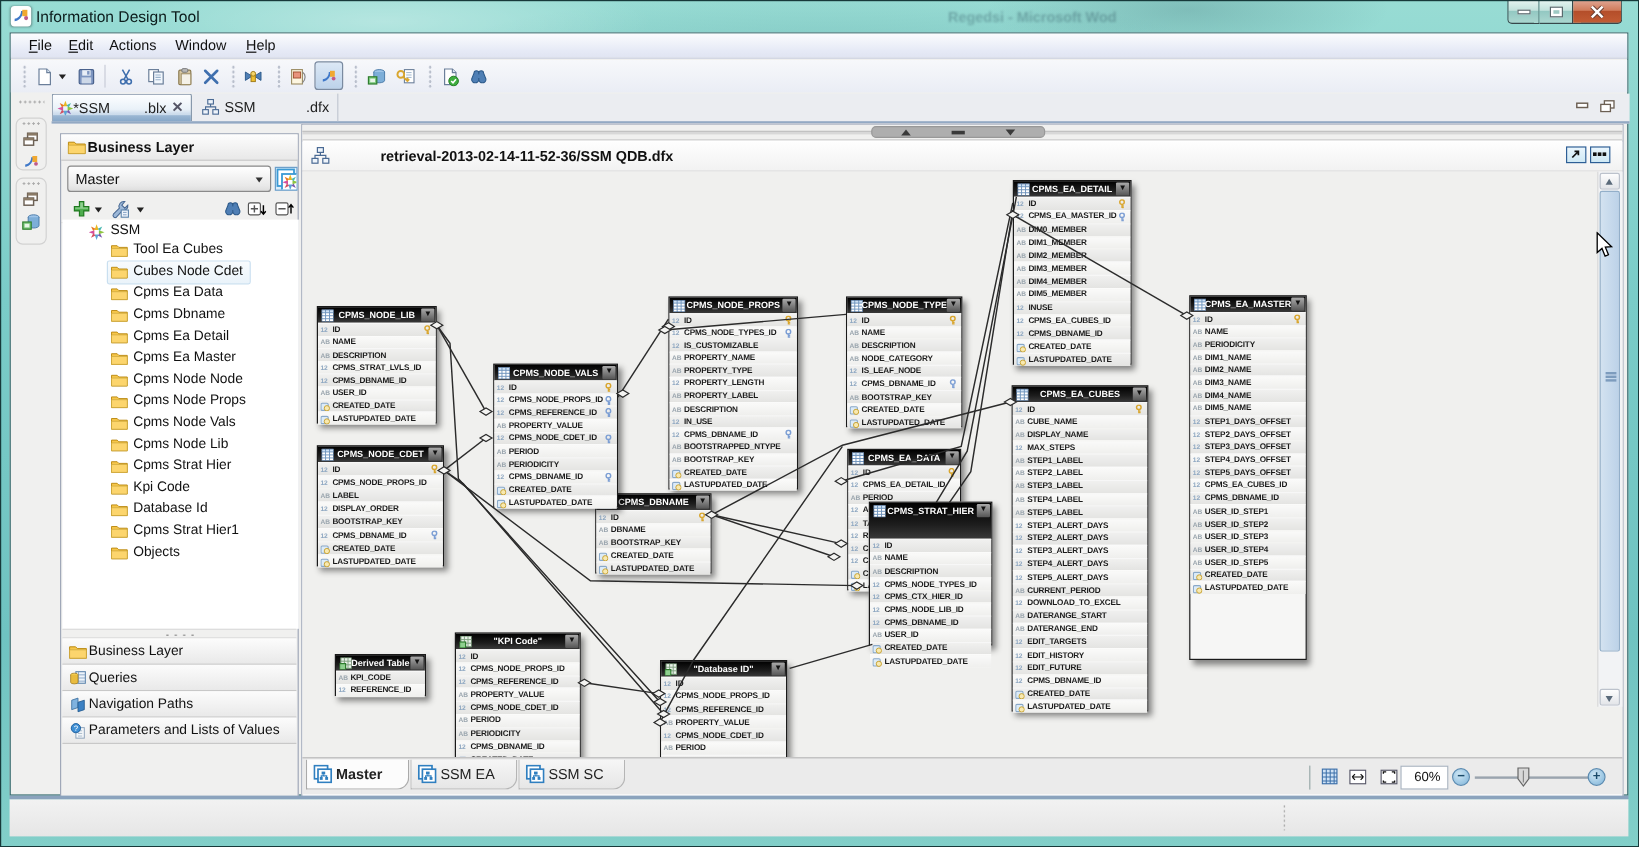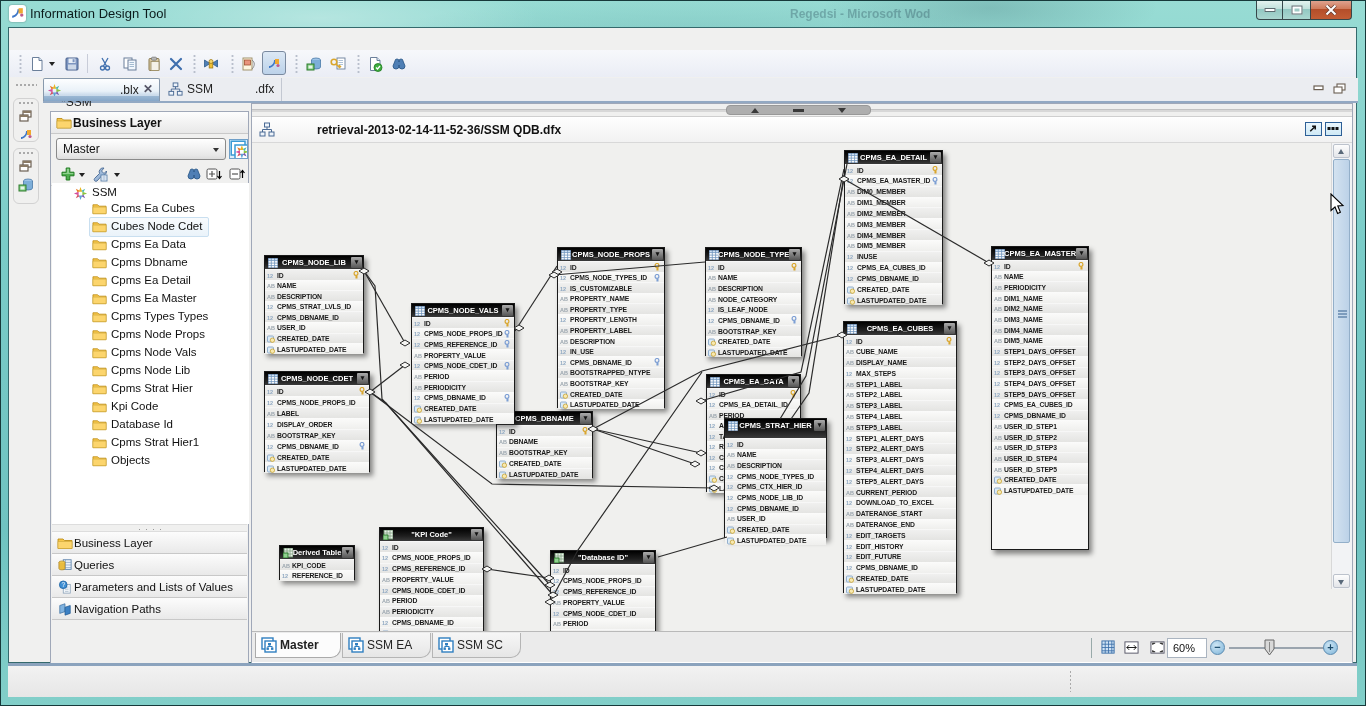--- a/index.html
+++ b/index.html
@@ -94,21 +94,21 @@
 .trow{position:relative;border-top:1px solid rgba(255,255,255,0.7);background:linear-gradient(180deg,#f0f0ef,#e4e4e2);overflow:hidden}
 .trow:nth-child(odd){background:linear-gradient(180deg,#fafaf9,#efefed)}
 .fld{position:absolute;left:12px;top:1.5px;font-size:6.8px;font-weight:bold;color:#1a1a1a;letter-spacing:-0.15px;white-space:nowrap}
 .t12,.tab{position:absolute;left:2px;top:2.5px;font-size:5.5px;font-weight:bold;color:#8fa8c2}
 .tab{color:#9aa5ae}
 .ticon{position:absolute;left:2px;top:1.5px;width:8px;height:8px}
 .key{position:absolute;right:3px;top:1px;width:8px;height:8px}
 #statusbar{position:absolute;left:8px;top:663px;width:1349px;height:34px;background:linear-gradient(180deg,#f2f2f2,#e6e6e6);border-top:3px solid #8ba3bd}
 #statusbar::after{content:"";position:absolute;left:1061px;top:4px;width:2px;height:22px;background-image:radial-gradient(circle,#aaa 0.8px,transparent 1px);background-size:3px 4px;background-repeat:repeat-y}
 .zico{width:15px;height:15px;position:absolute;top:5px}
-#zpct{position:absolute;top:3px;width:40px;height:20px;background:#fff;border:1px solid #aab4c0;font-size:11px;text-align:left;padding:3px 0 0 5px;color:#111}
+#zpct{position:absolute;top:3px;width:40px;height:20px;background:#fff;border:1px solid #aab4c0;font-size:11px;text-align:center;padding:3px 0 0 5px;color:#111}
 .zround{position:absolute;top:5px;width:15px;height:15px;border-radius:50%;background:radial-gradient(circle at 40% 35%,#cfe7f5,#7db3d8);border:1px solid #5a8ab0;color:#1a4a6a;font-size:11px;line-height:12px;text-align:center;font-weight:bold}
 #cursor{position:absolute;left:1330px;top:193px;z-index:100}
 </style></head><body>
 <div id="win"></div>
 <div id="appico"><svg viewBox="0 0 16 16" width="17" height="17">
       <path d="M3 12 C5 12 9 10 10 4 L8 4 C8 8 5 10 3 10 Z" fill="#3f78c8"></path>
       <rect x="9" y="3" width="4" height="5" fill="#f0a830"></rect>
       <circle cx="12" cy="9.5" r="1.6" fill="#c05a8a"></circle>
     </svg></div>
 <div class="titletxt">Information Design Tool</div>
@@ -123,20 +123,27 @@
       </div>
     </div>
  <div class="cap close">
       <svg class="capg" width="13" height="11" viewBox="0 0 13 11">
         <path d="M2 1 L11 10 M11 1 L2 10" stroke="#6a4034" stroke-width="3.6" fill="none"></path>
         <path d="M2 1 L11 10 M11 1 L2 10" stroke="#fff" stroke-width="2" fill="none"></path>
       </svg>
     </div>
 </div>
 <div id="client">
+ <div id="menubar">
+  <span class="mi" style="left:15px"><u>F</u>ile</span>
+  <span class="mi" style="left:48px"><u>E</u>dit</span>
+  <span class="mi" style="left:82px">Actions</span>
+  <span class="mi" style="left:137px">Window</span>
+  <span class="mi" style="left:196px"><u>H</u>elp</span>
+ </div>
  <div id="toolbar">
       <span class="tsepd" style="left:10px"></span>
   <svg class="tbi" style="left:20px;top:6px" viewBox="0 0 16 16">
         <path d="M3.5 1.5 H10 L13 4.5 V14.5 H3.5 Z" fill="#fff" stroke="#6b7f9a" stroke-width="1"></path>
         <path d="M10 1.5 V4.5 H13" fill="#dce8f5" stroke="#6b7f9a" stroke-width="1"></path>
       </svg>
   <span class="darr" style="left:40px;top:12px"></span>
   <svg class="tbi" style="left:55px;top:6px" viewBox="0 0 16 16">
         <rect x="2" y="2" width="12" height="12" rx="1" fill="#7d95c0" stroke="#49618c" stroke-width="1"></rect>
         <rect x="4.5" y="2.5" width="7" height="4.5" fill="#e8eef6"></rect>
@@ -213,21 +220,21 @@
             <path d="M0 -7 L1.8 -2 L-1.8 -2 Z" fill="#e8b820"></path>
             <path d="M0 7 L1.8 2 L-1.8 2 Z" fill="#5aa5d6"></path>
             <path d="M-7 0 L-2 -1.8 L-2 1.8 Z" fill="#d44f9e"></path>
             <path d="M7 0 L2 -1.8 L2 1.8 Z" fill="#8dc63f"></path>
             <path d="M-5 -5 L-1 -3 L-3 -1 Z" fill="#e87820"></path>
             <path d="M5 5 L1 3 L3 1 Z" fill="#7a5ab0"></path>
             <path d="M5 -5 L3 -1 L1 -3 Z" fill="#49b8b0"></path>
             <path d="M-5 5 L-3 1 L-1 3 Z" fill="#d44f60"></path>
           </g>
         </svg>
-        <span style="position:absolute;left:17px;top:16px">*SSM</span>
+        <span style="position:absolute;left:17px;top:4px">*SSM</span>
         <span style="position:absolute;left:76px;top:4px">.blx</span>
         <span style="position:absolute;left:99px;top:3px;color:#556;font-weight:bold">✕</span>
       </div>
   <div class="etab" id="tab2">
         <svg class="tabico" style="left:8px;top:4px" viewBox="0 0 16 16">
           <rect x="5.5" y="1" width="5" height="4" fill="#eef4fb" stroke="#4a6a94"></rect>
           <rect x="1" y="10" width="5" height="4" fill="#eef4fb" stroke="#4a6a94"></rect>
           <rect x="10" y="10" width="5" height="4" fill="#eef4fb" stroke="#4a6a94"></rect>
           <path d="M8 5 V7.5 M3.5 10 V7.5 H12.5 V10" stroke="#4a6a94" fill="none"></path>
         </svg>
@@ -341,21 +348,21 @@
               <path d="M-5 5 L-3 1 L-1 3 Z" fill="#d44f60"></path>
             </g>
           </svg>
           <span>SSM</span>
         </div>
         <div class="ti" style="top:17px">
           <svg class="fico" viewBox="0 0 16 13">
             <path d="M1 2.5 L1 12 L15 12 L15 4 L7.5 4 L6 2.5 Z" fill="#f6c64a" stroke="#b8860b" stroke-width="0.8"></path>
             <path d="M1 5 L15 5 L15 12 L1 12 Z" fill="#fcd56d" stroke="#caa53a" stroke-width="0.6"></path>
           </svg>
-          <span>Cpms Ea Cubes</span>
+          <span>Tool Ea Cubes</span>
         </div>
         <div class="ti sel" style="top:35px">
           <svg class="fico" viewBox="0 0 16 13">
             <path d="M1 2.5 L1 12 L15 12 L15 4 L7.5 4 L6 2.5 Z" fill="#f6c64a" stroke="#b8860b" stroke-width="0.8"></path>
             <path d="M1 5 L15 5 L15 12 L1 12 Z" fill="#fcd56d" stroke="#caa53a" stroke-width="0.6"></path>
           </svg>
           <span>Cubes Node Cdet</span>
         </div>
         <div class="ti" style="top:53px">
           <svg class="fico" viewBox="0 0 16 13">
@@ -383,21 +390,21 @@
             <path d="M1 2.5 L1 12 L15 12 L15 4 L7.5 4 L6 2.5 Z" fill="#f6c64a" stroke="#b8860b" stroke-width="0.8"></path>
             <path d="M1 5 L15 5 L15 12 L1 12 Z" fill="#fcd56d" stroke="#caa53a" stroke-width="0.6"></path>
           </svg>
           <span>Cpms Ea Master</span>
         </div>
         <div class="ti" style="top:125px">
           <svg class="fico" viewBox="0 0 16 13">
             <path d="M1 2.5 L1 12 L15 12 L15 4 L7.5 4 L6 2.5 Z" fill="#f6c64a" stroke="#b8860b" stroke-width="0.8"></path>
             <path d="M1 5 L15 5 L15 12 L1 12 Z" fill="#fcd56d" stroke="#caa53a" stroke-width="0.6"></path>
           </svg>
-          <span>Cpms Types Types</span>
+          <span>Cpms Node Node</span>
         </div>
         <div class="ti" style="top:143px">
           <svg class="fico" viewBox="0 0 16 13">
             <path d="M1 2.5 L1 12 L15 12 L15 4 L7.5 4 L6 2.5 Z" fill="#f6c64a" stroke="#b8860b" stroke-width="0.8"></path>
             <path d="M1 5 L15 5 L15 12 L1 12 Z" fill="#fcd56d" stroke="#caa53a" stroke-width="0.6"></path>
           </svg>
           <span>Cpms Node Props</span>
         </div>
         <div class="ti" style="top:161px">
           <svg class="fico" viewBox="0 0 16 13">
@@ -462,33 +469,33 @@
           <svg class="fico" viewBox="0 0 16 16">
             <rect x="6" y="2" width="9" height="11" fill="#eef4fb" stroke="#5b82ab" stroke-width="1"></rect>
             <path d="M8.5 2 V13 M6 5 H15 M6 8 H15 M6 11 H15" stroke="#7d9cc0" stroke-width="0.8"></path>
             <ellipse cx="4.5" cy="5" rx="3.5" ry="1.6" fill="#f3cf56" stroke="#a8832a" stroke-width="0.8"></ellipse>
             <path d="M1 5 V12 A3.5 1.6 0 0 0 8 12 V5" fill="#e9bc3f" stroke="#a8832a" stroke-width="0.8"></path>
           </svg>
           <span>Queries</span>
         </div>
         <div class="abar">
           <svg class="fico" viewBox="0 0 16 16">
+            <path d="M2 4 L8 2 L8 11 L2 13 Z" fill="#7fb2df" stroke="#3c6f9f" stroke-width="0.8"></path>
+            <path d="M8 6 L14 4 L14 13 L8 15 Z" fill="#3c81c4" stroke="#235a90" stroke-width="0.8"></path>
+          </svg>
+          <span>Navigation Paths</span>
+        </div>
+        <div class="abar">
+          <svg class="fico" viewBox="0 0 16 16">
             <rect x="6" y="5" width="8" height="10" fill="#f4f7fa" stroke="#8aa0b8" stroke-width="0.9"></rect>
             <path d="M8 8 H12 M8 10.5 H12 M8 13 H12" stroke="#9cb0c4" stroke-width="0.8"></path>
             <circle cx="6" cy="5.5" r="4.4" fill="#3f8fd4" stroke="#1c5f9e" stroke-width="0.9"></circle>
             <text x="6" y="8" font-size="7.5" fill="#fff" text-anchor="middle" font-family="Liberation Sans">?</text>
           </svg>
           <span>Parameters and Lists of Values</span>
-        </div>
-        <div class="abar">
-          <svg class="fico" viewBox="0 0 16 16">
-            <path d="M2 4 L8 2 L8 11 L2 13 Z" fill="#7fb2df" stroke="#3c6f9f" stroke-width="0.8"></path>
-            <path d="M8 6 L14 4 L14 13 L8 15 Z" fill="#3c81c4" stroke="#235a90" stroke-width="0.8"></path>
-          </svg>
-          <span>Navigation Paths</span>
         </div>
       </div>
  </div>
  <div id="editor">
   <div id="estrip">
         <div id="ecollapse">
           <span class="t1"></span>
           <span class="t2"></span>
           <span class="t3"></span>
         </div>
@@ -1133,21 +1140,21 @@
           </div>
           <div class="trow" style="height:10.5px">
             <svg class="ticon" viewBox="0 0 8 8">
               <rect x="0.5" y="1" width="6" height="6" rx="1" fill="#dcebf7" stroke="#89a8c8" stroke-width="0.9"></rect>
               <circle cx="5.4" cy="5.2" r="2.2" fill="#f8e9b0" stroke="#c8a232" stroke-width="0.8"></circle>
             </svg>
             <span class="fld">LASTUPDATED_DATE</span>
           </div>
         </div>
         <div class="dtable" style="left:472px;top:275px;width:103px;height:120px">
-          <div class="thead" style="height:19px">
+          <div class="thead" style="height:30px">
             <svg class="hicon" viewBox="0 0 10 10">
               <rect x="0" y="0" width="10" height="10" fill="#fff"></rect>
               <rect x="0" y="0" width="10" height="2.6" fill="#cfe2f5"></rect>
               <path d="M3.3 0 V10 M6.6 0 V10 M0 2.6 H10 M0 5.1 H10 M0 7.6 H10" stroke="#6f94bd" stroke-width="0.8"></path>
               <rect x="0" y="0" width="10" height="10" fill="none" stroke="#44678f" stroke-width="1"></rect>
             </svg>
             <span class="tname">CPMS_STRAT_HIER</span>
             <span class="tarr">▾</span>
           </div>
           <div class="trow" style="height:10.7px">

